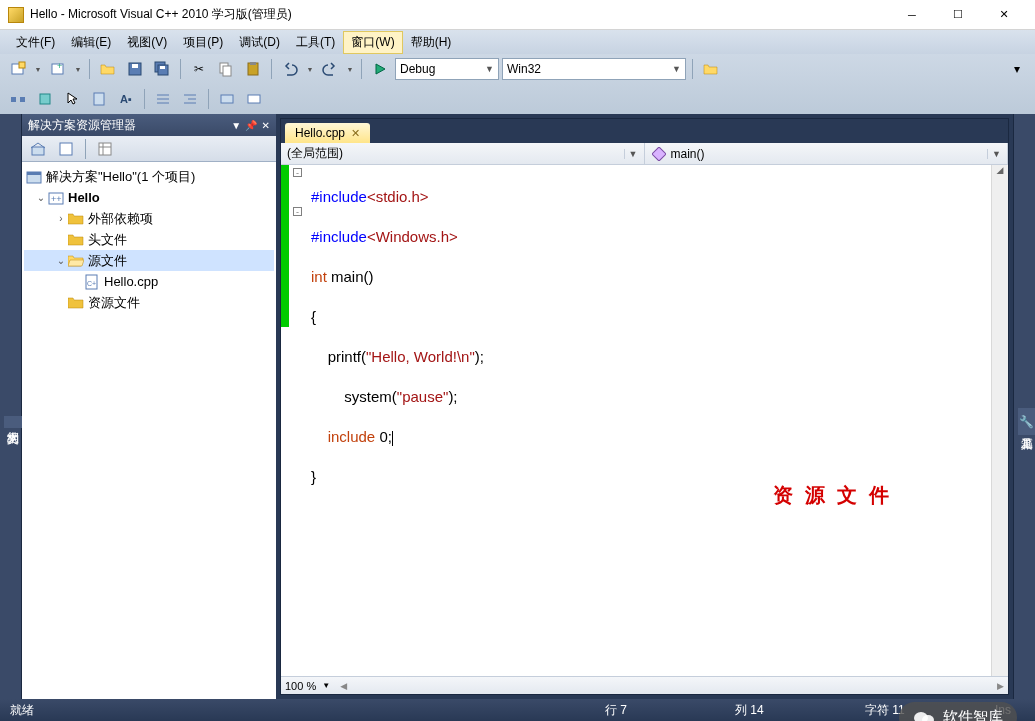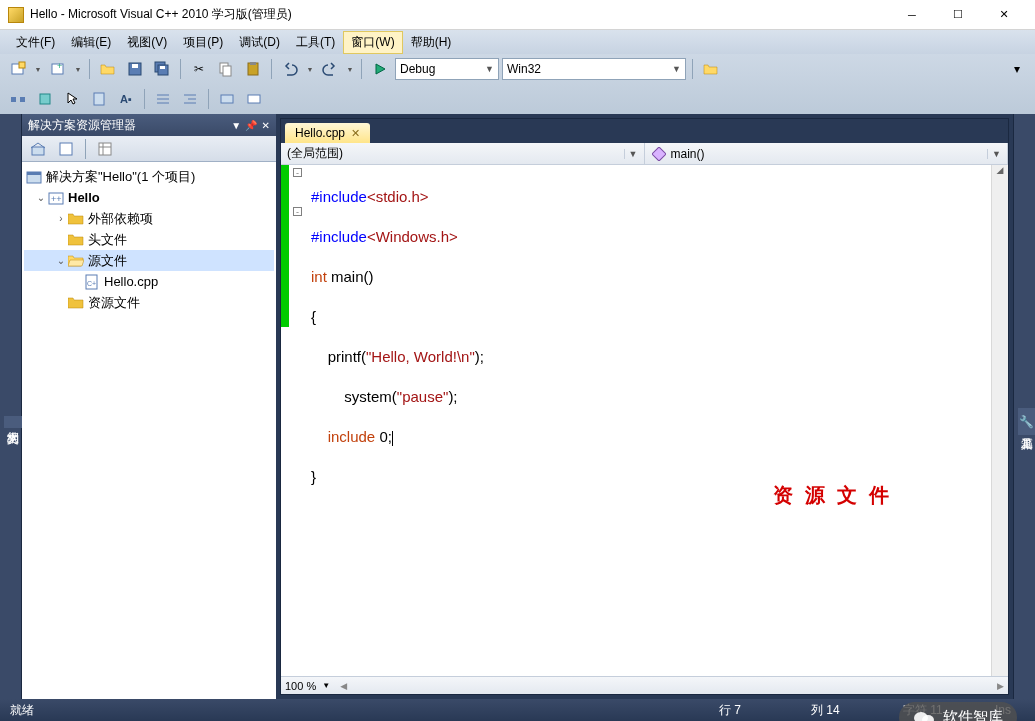--- a/index.html
+++ b/index.html
@@ -44,21 +44,21 @@
 .kw { color: #c2410c; }
 .pp { color: #0000ff; }
 .lib { color: #a31515; margin-top: 28px; }
 .str { color: #a31515; }
 .watermark { position: absolute; right: 90px; top: 280px; text-align: center; color: #d40000; font-weight: bold; }
 .watermark .l1 { font-size: 20px; letter-spacing: 12px; }
 .watermark .l2 { font-size: 15px; margin-top: 4px; }
 .bubble { position: absolute; right: 18px; bottom: -12px; display: flex; align-items: center; background: rgba(80,80,80,.82); color: #fff; padding: 6px 14px; border-radius: 20px; font-size: 15px; gap: 8px; }
 .zoombar { height: 18px; background: linear-gradient(#f4f6f9,#e4e9f0); border-top: 1px solid #c5cedb; font-size: 11px; display: flex; align-items: center; padding: 0 4px; }
 .rightdock { width: 22px; background: #3a4a68; color: #fff; writing-mode: vertical-rl; text-align: center; padding-top: 30px; font-size: 12px; border-left: 1px solid #1a2840; }
-.statusbar { height: 22px; background: linear-gradient(#3a4a68,#293955); color: #fff; display: flex; align-items: center; font-size: 12px; padding: 0 10px; gap: 32px; }
+.statusbar { height: 22px; background: linear-gradient(#3a4a68,#293955); color: #fff; display: flex; align-items: center; font-size: 12px; padding: 0 10px; gap: 70px; }
 .statusbar .seg { min-width: 60px; }
 .folder-i { fill: #f0c23c; stroke: #b8860b; stroke-width: .5; }
 .folder-o-i { fill: #ffd966; stroke: #b8860b; stroke-width: .5; }
 svg { display: block; }
 .cursor { display: inline-block; width: 1px; height: 15px; background: #000; vertical-align: middle; }
 </style>
 </head>
 <body>
 
 <div class="titlebar">

